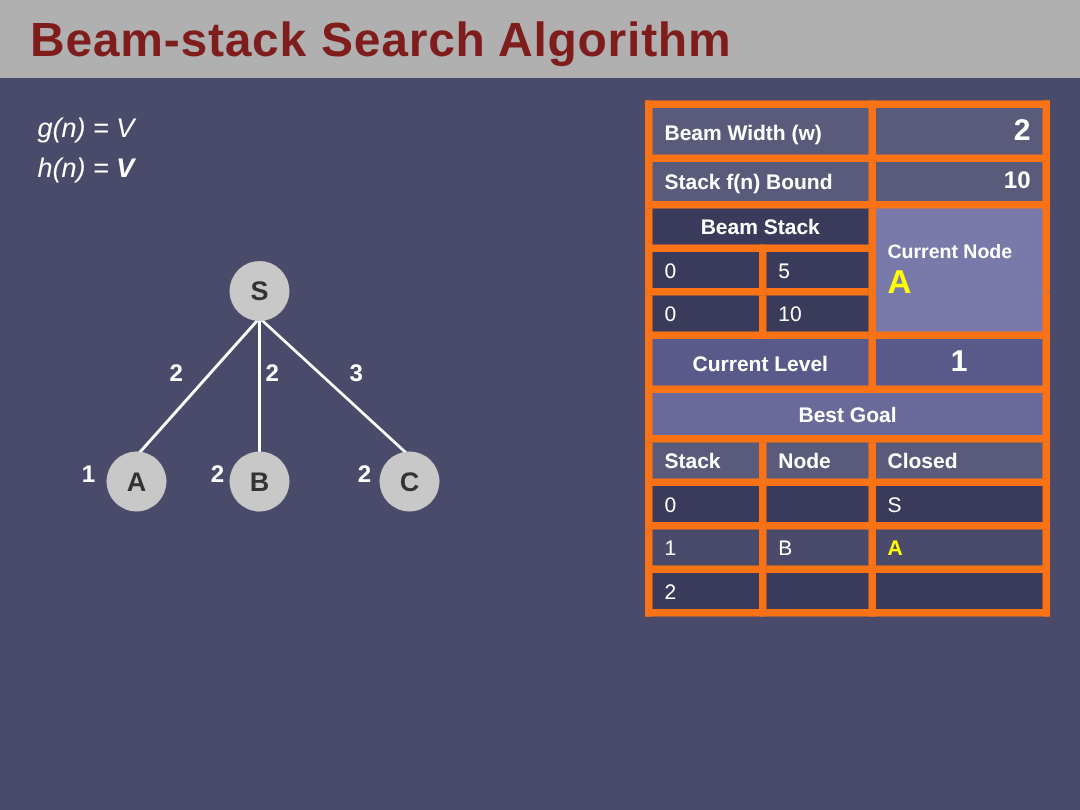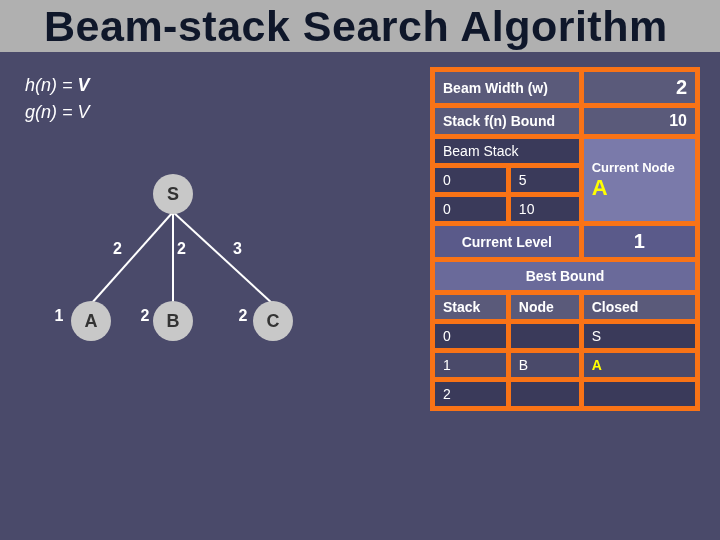--- a/index.html
+++ b/index.html
@@ -14,25 +14,24 @@
 
     
     .title-bar {
       background: #b0b0b0;
       padding: 10px 20px;
       height: 52px;
       display: flex;
       align-items: center;
     }
     .title-bar h1 {
-      font-size: 43px;
-      font-weight: bold;
-      color: #0f172a;
+      font-size: 32px;
+      font-weight: bold;
+      color: #7f1d1d;
       letter-spacing: 0.5px;
-      margin-left: 24px;
     }
 
     
     .content {
       display: flex;
       flex-direction: row;
       padding: 10px 15px;
       height: 488px;
     }
 
@@ -123,24 +122,24 @@
 <body>
 
 <div class="title-bar">
   <h1>Beam-stack Search Algorithm</h1>
 </div>
 
 <div class="content">
 
   <div class="left-panel">
     <div class="legend">
+      <div><em>g(n) = V</em></div>
       <div>
         <em><span>h(n) = </span><strong>V</strong></em>
       </div>
-      <div><em>g(n) = V</em></div>
     </div>
 
     <div class="graph-container">
       <svg width="290" height="220">
 
         <line x1="148" y1="66" x2="66" y2="158" stroke="white" stroke-width="2"></line>
         <line x1="148" y1="66" x2="148" y2="158" stroke="white" stroke-width="2"></line>
         <line x1="148" y1="66" x2="248" y2="158" stroke="white" stroke-width="2"></line>
 
         <text x="88" y="108" fill="white" font-size="16" font-weight="bold">2</text>
@@ -173,21 +172,21 @@
           <td colspan="2">Beam Width (w)</td>
           <td style="text-align:right; font-size:20px; font-weight:bold;">2</td>
         </tr>
 
         <tr class="row-header upper-bound-row">
           <td colspan="2">Stack f(n) Bound</td>
           <td style="text-align:right; font-size:16px; font-weight:bold;">10</td>
         </tr>
 
         <tr>
-          <td colspan="2" class="row-dark" style="text-align:left; font-weight:normal;">Beam Stack</td>
+          <td colspan="2" class="row-dark" style="text-align:center; font-weight:bold;">Beam Stack</td>
           <td class="current-node-cell" rowspan="3" style="vertical-align:middle;">
             <div style="font-size:13px; font-weight:bold;">Current Node</div>
             <div style="font-size:22px; font-weight:bold; color:#ffff00;">A</div>
           </td>
         </tr>
 
         <tr class="row-dark">
           <td>0</td>
           <td>5</td>
         </tr>
@@ -197,21 +196,21 @@
         </tr>
 
         <tr>
           <td colspan="2" class="current-level-cell" style="text-align:center;">
             <span>Current Level</span>
           </td>
           <td class="current-level-cell" style="text-align:center; font-size:20px; font-weight:bold;">1</td>
         </tr>
 
         <tr>
-          <td colspan="3" class="best-goal-cell" style="text-align:center; padding: 6px;">Best Bound</td>
+          <td colspan="3" class="best-goal-cell" style="text-align:center; padding: 6px;">Best Goal</td>
         </tr>
 
         <tr class="row-header">
           <td>Stack</td>
           <td>Node</td>
           <td>Closed</td>
         </tr>
 
         <tr class="row-dark">
           <td>0</td>

